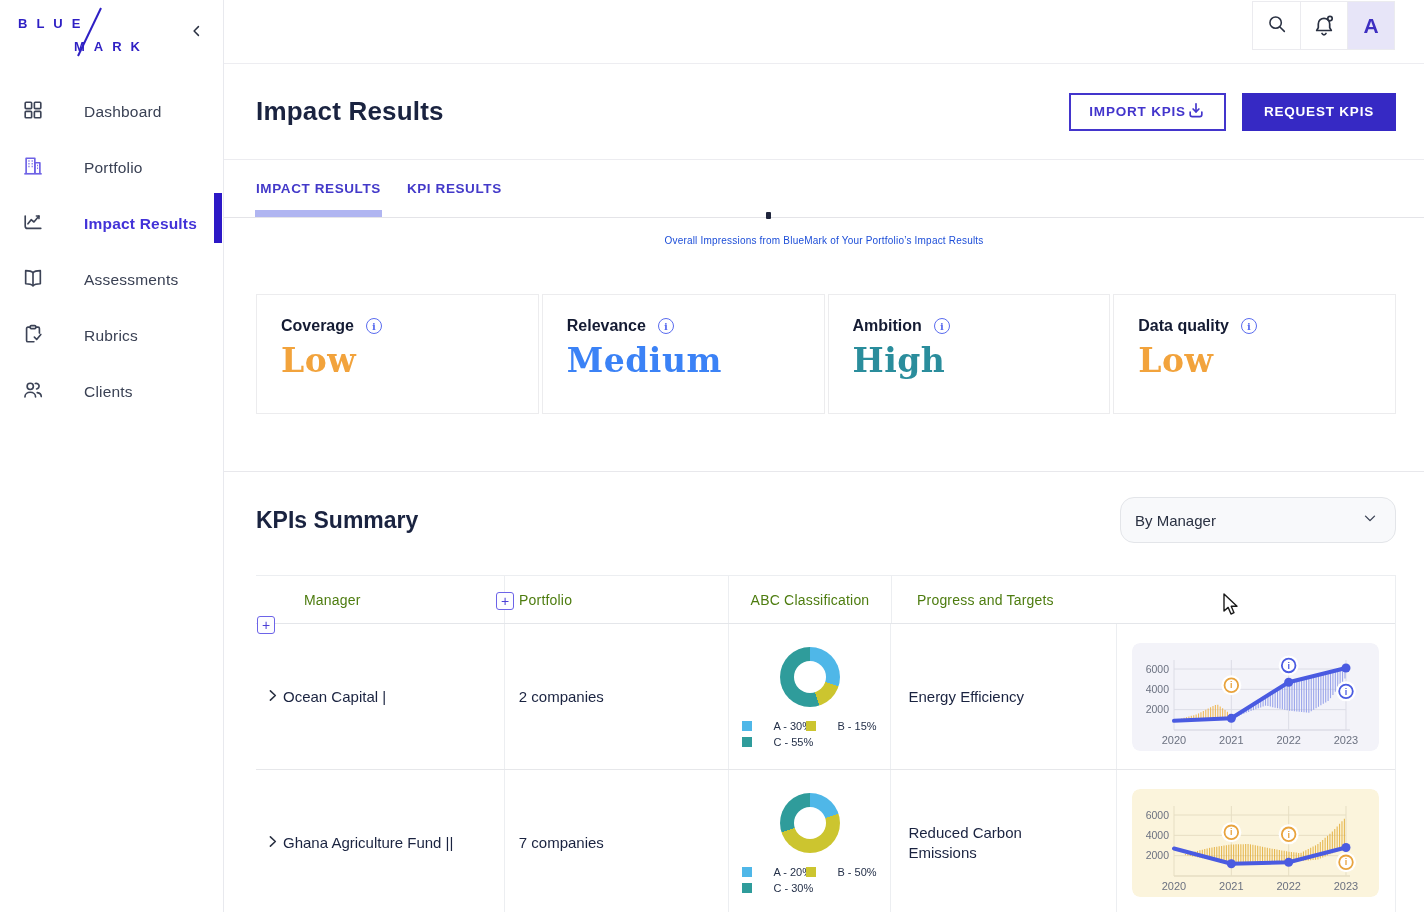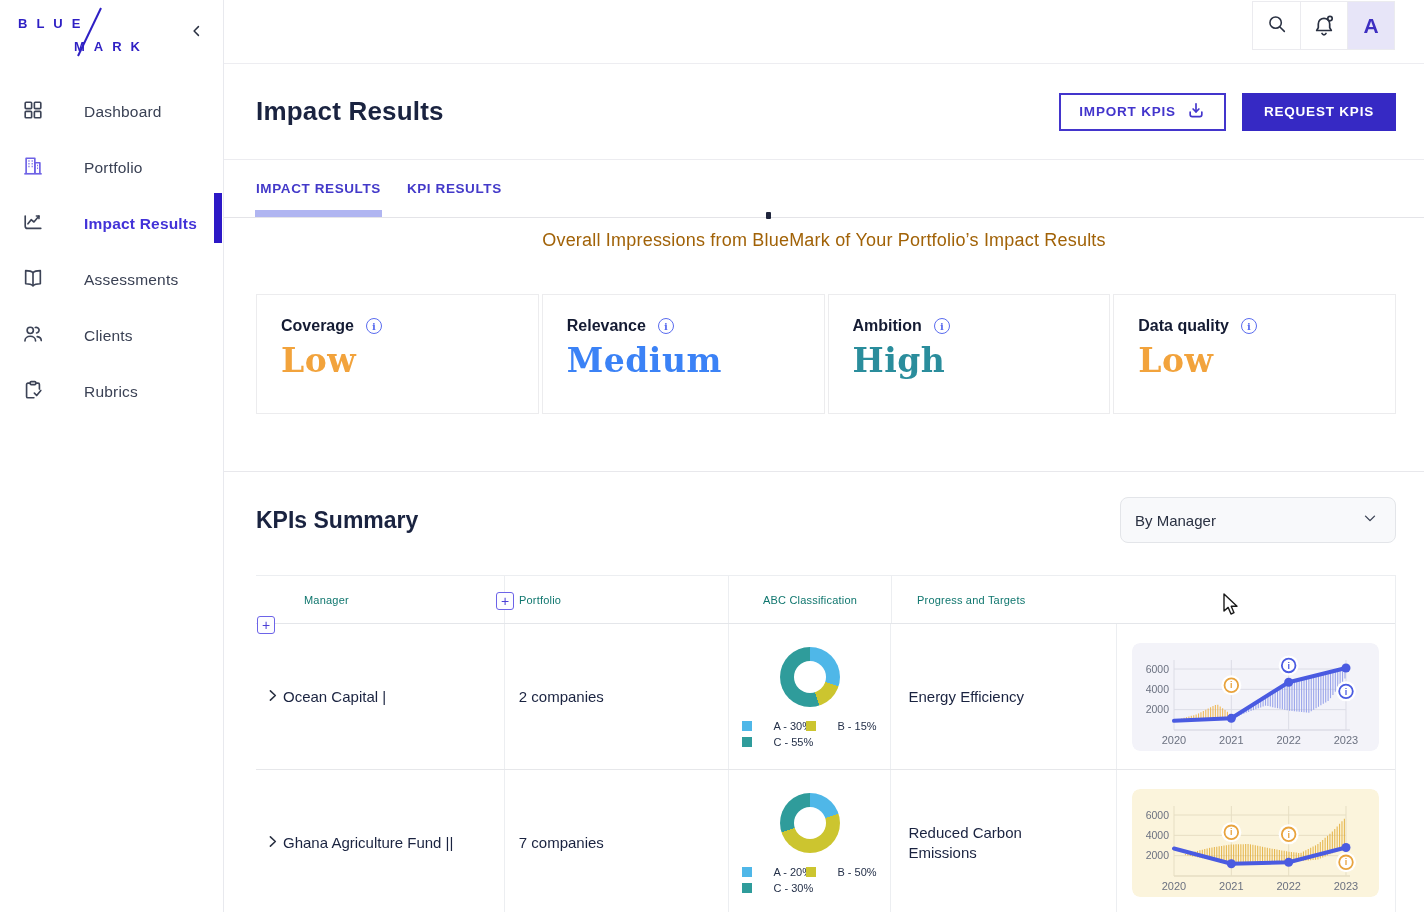--- a/index.html
+++ b/index.html
@@ -28,55 +28,55 @@
     background:#fff; border-left:1px solid #ebebef; cursor:pointer; }
   .action-box:first-child { border-left:none; }
   .action-box.avatar { background:#e7e5f8; font-weight:700; font-size:21px; color:#3e2fc1; }
   .bell-wrap { position:relative; display:flex; }
 
   .page-header { height:96px; display:flex; align-items:center; justify-content:space-between;
     padding:0 28px 0 32px; border-bottom:1px solid #ececf0; }
   .page-title { font-size:26px; font-weight:700; color:#1a2340; letter-spacing:.2px; }
   .header-btns { display:flex; gap:16px; }
   .btn-outline { height:38px; padding:0 18px; background:#fff; border:2px solid #4335cc; color:#4335cc;
-    font-weight:700; font-size:13.5px; letter-spacing:.8px; display:flex; align-items:center; gap:10px; cursor:pointer; }
+    font-weight:700; font-size:13.5px; letter-spacing:.8px; display:flex; align-items:center; cursor:pointer; }
   .btn-filled { height:38px; padding:0 22px; background:#3629c4; border:none; color:#fff;
     font-weight:700; font-size:13.5px; letter-spacing:.8px; display:flex; align-items:center; cursor:pointer; }
 
   .tabbar { height:58px; display:flex; align-items:center; gap:26px; padding-left:32px;
     border-bottom:1px solid #e4e4e8; position:relative; }
   .tab { font-size:13.5px; font-weight:700; letter-spacing:.6px; color:#4339c9; cursor:pointer;
     position:relative; height:100%; display:flex; align-items:center; }
   .tab.active::after { content:""; position:absolute; left:-1px; right:-1px; bottom:0; height:7px; background:#b0b5f1; }
   .clipped-descender { position:absolute; left:542px; top:52px; width:5px; height:7px; background:#20263d; border-radius:1px; }
 
   .subtitle-row { height:44px; display:flex; align-items:center; justify-content:center; }
-  .subtitle { font-size:18px; color:#a16207; letter-spacing:.2px; }
+  .subtitle { font-size:10px; color:#1d4ed8; letter-spacing:.2px; }
 
   .cards-row { display:flex; gap:3px; margin:23px 28px 0 32px; }
   .sum-card { flex:1; height:120px; background:#fff; border:1px solid #ececee; padding:22px 24px;margin-top:9px; }
   .sum-label-row { display:flex; align-items:center; gap:12px; }
   .sum-label { font-size:16px; font-weight:700; color:#141b33; }
   .info-icon { width:16px; height:16px; border:1.5px solid #5a6cef; border-radius:50%; color:#5a6cef;
     font-size:10px; font-weight:700; display:inline-flex; align-items:center; justify-content:center;
     font-family:"DejaVu Serif", serif; }
   .sum-value { margin-top:6px; font-family:"DejaVu Serif", serif; font-weight:700; font-size:33px; letter-spacing:.5px; }
 
   .section-divider { margin-top:57px; border-top:1px solid #e8e8ec; }
 
   .kpi-head-row { display:flex; align-items:center; justify-content:space-between; margin:25px 28px 0 32px; }
   .kpi-heading { font-size:23px; font-weight:700; color:#1a2340; }
-  .dropdown { width:276px; height:46px; background:#f8f9fb; border:1px solid #e3e5e9; border-radius:8px;
+  .dropdown { width:276px; height:46px; background:#f8f9fb; border:1px solid #e3e5e9; border-radius:14px;
     display:flex; align-items:center; justify-content:space-between; padding:0 16px 0 14px; cursor:pointer; }
   .dropdown .val { font-size:15px; color:#2a3142; }
 
   
   .kpi-table { margin:32px 28px 0 32px; width:1140px; border-top:1px solid #eceef1; border-right:1px solid #eceef1; position:relative; }
   .thead { display:flex; height:48px; border-bottom:1px solid #e4e6ea; }
-  .th { font-size:11px; color:#0f766e; letter-spacing:.2px; display:flex; align-items:center; }
+  .th { font-size:14px; color:#4d7c0f; letter-spacing:.2px; display:flex; align-items:center; }
   .tr { display:flex; height:146px; border-bottom:1px solid #e6e7ea; }
   .td { display:flex; }
   .c-manager { width:249px; border-right:1px solid #eceef1; }
   .c-portfolio { width:224px; border-right:1px solid #eceef1; }
   .c-abc { width:163px; border-right:1px solid #eceef1; }
   .c-outcome { width:226px; border-right:1px solid #eceef1; }
   .c-progress { width:278px; }
   .th.c-manager { padding-left:48px; }
   .th.c-portfolio { padding-left:14px; }
   .th.c-abc { justify-content:center; }
@@ -168,37 +168,37 @@
           <svg width="22" height="22" viewBox="0 0 24 24" fill="none" stroke="#3c4356" stroke-width="1.8" stroke-linejoin="round">
               <path d="M12 6.2C10.4 4.6 8.2 4 4 4v14.3c4.2 0 6.4.6 8 2.2 1.6-1.6 3.8-2.2 8-2.2V4c-4.2 0-6.4.6-8 2.2Z"></path>
               <path d="M12 6.2v14.3"></path>
             </svg>
         </span>
         <span class="txt">Assessments</span>
       </div>
       <div class="nav-item">
         <span>
           <svg width="22" height="22" viewBox="0 0 24 24" fill="none" stroke="#3c4356" stroke-width="1.8" stroke-linecap="round" stroke-linejoin="round">
+              <path d="M15 4.5h2.5a1.5 1.5 0 0 1 1.5 1.5v5M9 4.5H6.5A1.5 1.5 0 0 0 5 6v13a1.5 1.5 0 0 0 1.5 1.5H13"></path>
+              <rect x="9" y="2.8" width="6" height="3.4" rx="1"></rect>
+              <polyline points="13.5,15.5 16,18 20.5,12.5"></polyline>
+            </svg>
+        </span>
+        <span class="txt">Rubrics</span>
+      </div>
+      <div class="nav-item">
+        <span>
+          <svg width="22" height="22" viewBox="0 0 24 24" fill="none" stroke="#3c4356" stroke-width="1.8" stroke-linecap="round" stroke-linejoin="round">
               <circle cx="9" cy="8" r="3.4"></circle>
               <path d="M3.2 19.5c0-3.1 2.6-5 5.8-5s5.8 1.9 5.8 5"></path>
               <path d="M14.5 4.9a3.1 3.1 0 1 1 1.4 6"></path>
               <path d="M16.6 14.8c2.6.4 4.4 2 4.4 4.4"></path>
             </svg>
         </span>
         <span class="txt">Clients</span>
-      </div>
-      <div class="nav-item">
-        <span>
-          <svg width="22" height="22" viewBox="0 0 24 24" fill="none" stroke="#3c4356" stroke-width="1.8" stroke-linecap="round" stroke-linejoin="round">
-              <path d="M15 4.5h2.5a1.5 1.5 0 0 1 1.5 1.5v5M9 4.5H6.5A1.5 1.5 0 0 0 5 6v13a1.5 1.5 0 0 0 1.5 1.5H13"></path>
-              <rect x="9" y="2.8" width="6" height="3.4" rx="1"></rect>
-              <polyline points="13.5,15.5 16,18 20.5,12.5"></polyline>
-            </svg>
-        </span>
-        <span class="txt">Rubrics</span>
       </div>
     </nav>
     <div class="active-bar"></div>
   </aside>
 
   <div class="main">
 
     <div class="topbar">
       <div class="topbar-actions">
         <div class="action-box">

